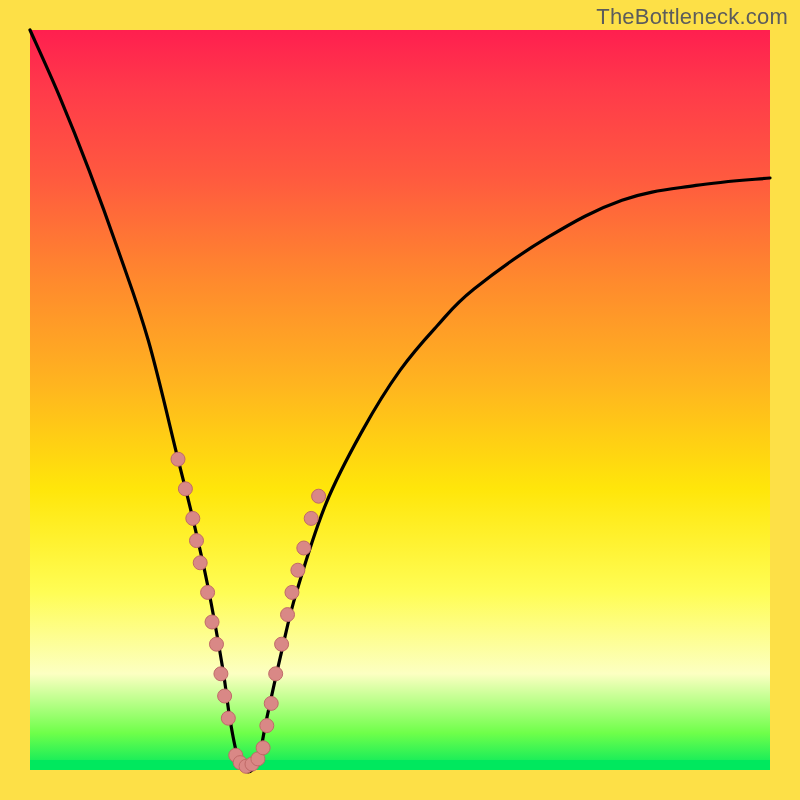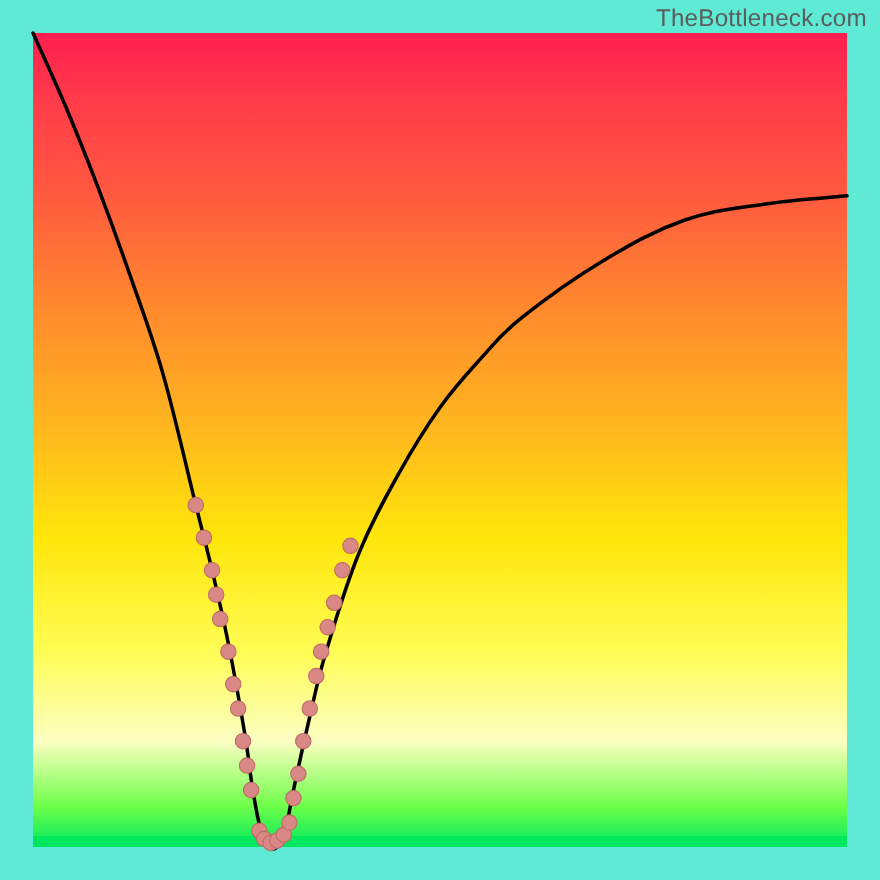--- a/index.html
+++ b/index.html
@@ -7,21 +7,21 @@
     padding: 0;
     width: 800px;
     height: 800px;
     overflow: hidden;
     background: #000;
     font-family: Arial, Helvetica, sans-serif;
   }
   .frame {
     position: absolute;
     inset: 0;
-    background: #5eead4;
+    background: #fde047;
     padding-left: 12px;
   }
   .plot {
     position: absolute;
     left: 30px;
     top: 30px;
     width: 740px;
     height: 740px;
     
     background: linear-gradient(

